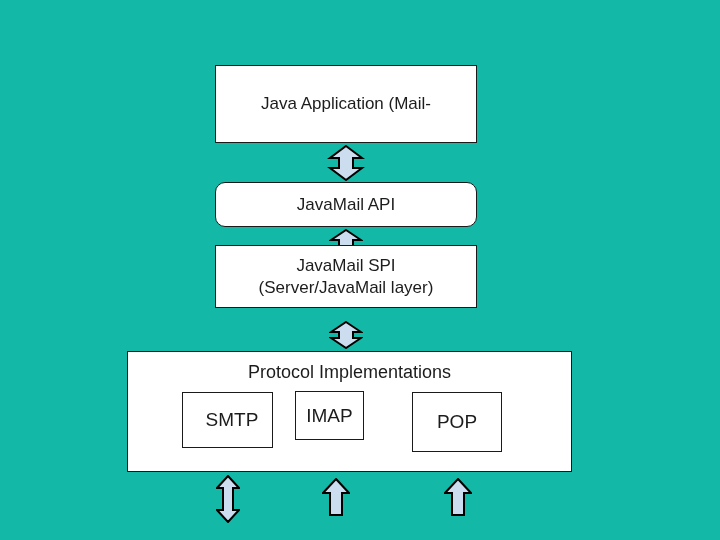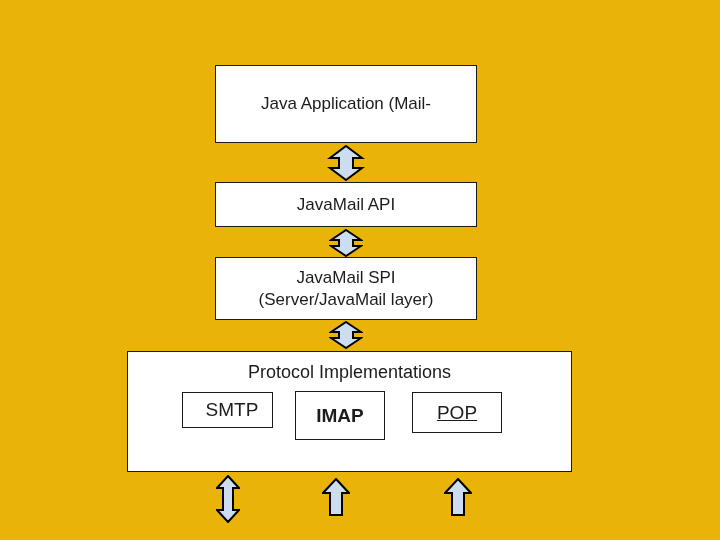--- a/index.html
+++ b/index.html
@@ -6,60 +6,60 @@
   body {
     width: 720px; height: 540px;
     background: #ffffff;
     font-family: "Liberation Sans", sans-serif;
     color: #1c1c1c;
     overflow: hidden;
   }
   .canvas {
     position: relative;
     width: 720px; height: 540px;
-    background: #eab308;
+    background: #14b8a6;
   }
   .box {
     position: absolute;
     border: 1px solid #1a1a1a;
     background: #ffffff;
     display: flex;
     align-items: center;
     justify-content: center;
     text-align: center;
     font-size: 17px;
     line-height: 22px;
     box-sizing: border-box;
   }
   .box .label { display: block; }
   .box .line { display: block; }
 
   .box-app { left: 215px; top: 65px;  width: 262px; height: 78px; }
-  .box-api { left: 215px; top: 182px; width: 262px; height: 45px; }
-  .box-spi { left: 215px; top: 257px; width: 262px; height: 63px; }
+  .box-api { left: 215px; top: 182px; width: 262px; height: 45px; border-radius: 10px; }
+  .box-spi { left: 215px; top: 245px; width: 262px; height: 63px; }
 
   .box-impl {
     left: 127px; top: 351px; width: 445px; height: 121px;
     align-items: flex-start;
     justify-content: center;
   }
   .impl-title {
     display: block;
     margin-top: 9px;
     font-size: 18px;
     line-height: 22px;
     text-align: center;
   }
   .proto-box {
     font-size: 19px;
     line-height: 22px;
   }
-  .proto-smtp { left: 182px; top: 392px; width: 91px; height: 36px; padding-left: 9px; }
-  .proto-imap { left: 295px; top: 391px; width: 90px; height: 49px; font-weight: bold; }
-  .proto-pop  { left: 412px; top: 392px; width: 90px; height: 41px; text-decoration: underline; }
+  .proto-smtp { left: 182px; top: 392px; width: 91px; height: 56px; padding-left: 9px; }
+  .proto-imap { left: 295px; top: 391px; width: 69px; height: 49px; }
+  .proto-pop  { left: 412px; top: 392px; width: 90px; height: 60px; }
 
   svg.arrow { position: absolute; display: block; }
   svg.arrow polygon { stroke: #000000; stroke-width: 2; stroke-linejoin: miter; }
 
   .arrow-app-api  { left: 327px; top: 145px; }
   .arrow-api-spi  { left: 329px; top: 229px; }
   .arrow-spi-impl { left: 329px; top: 321px; }
   .arrow-smtp     { left: 216px; top: 475px; }
   .arrow-imap     { left: 322px; top: 478px; }
   .arrow-pop      { left: 444px; top: 478px; }

